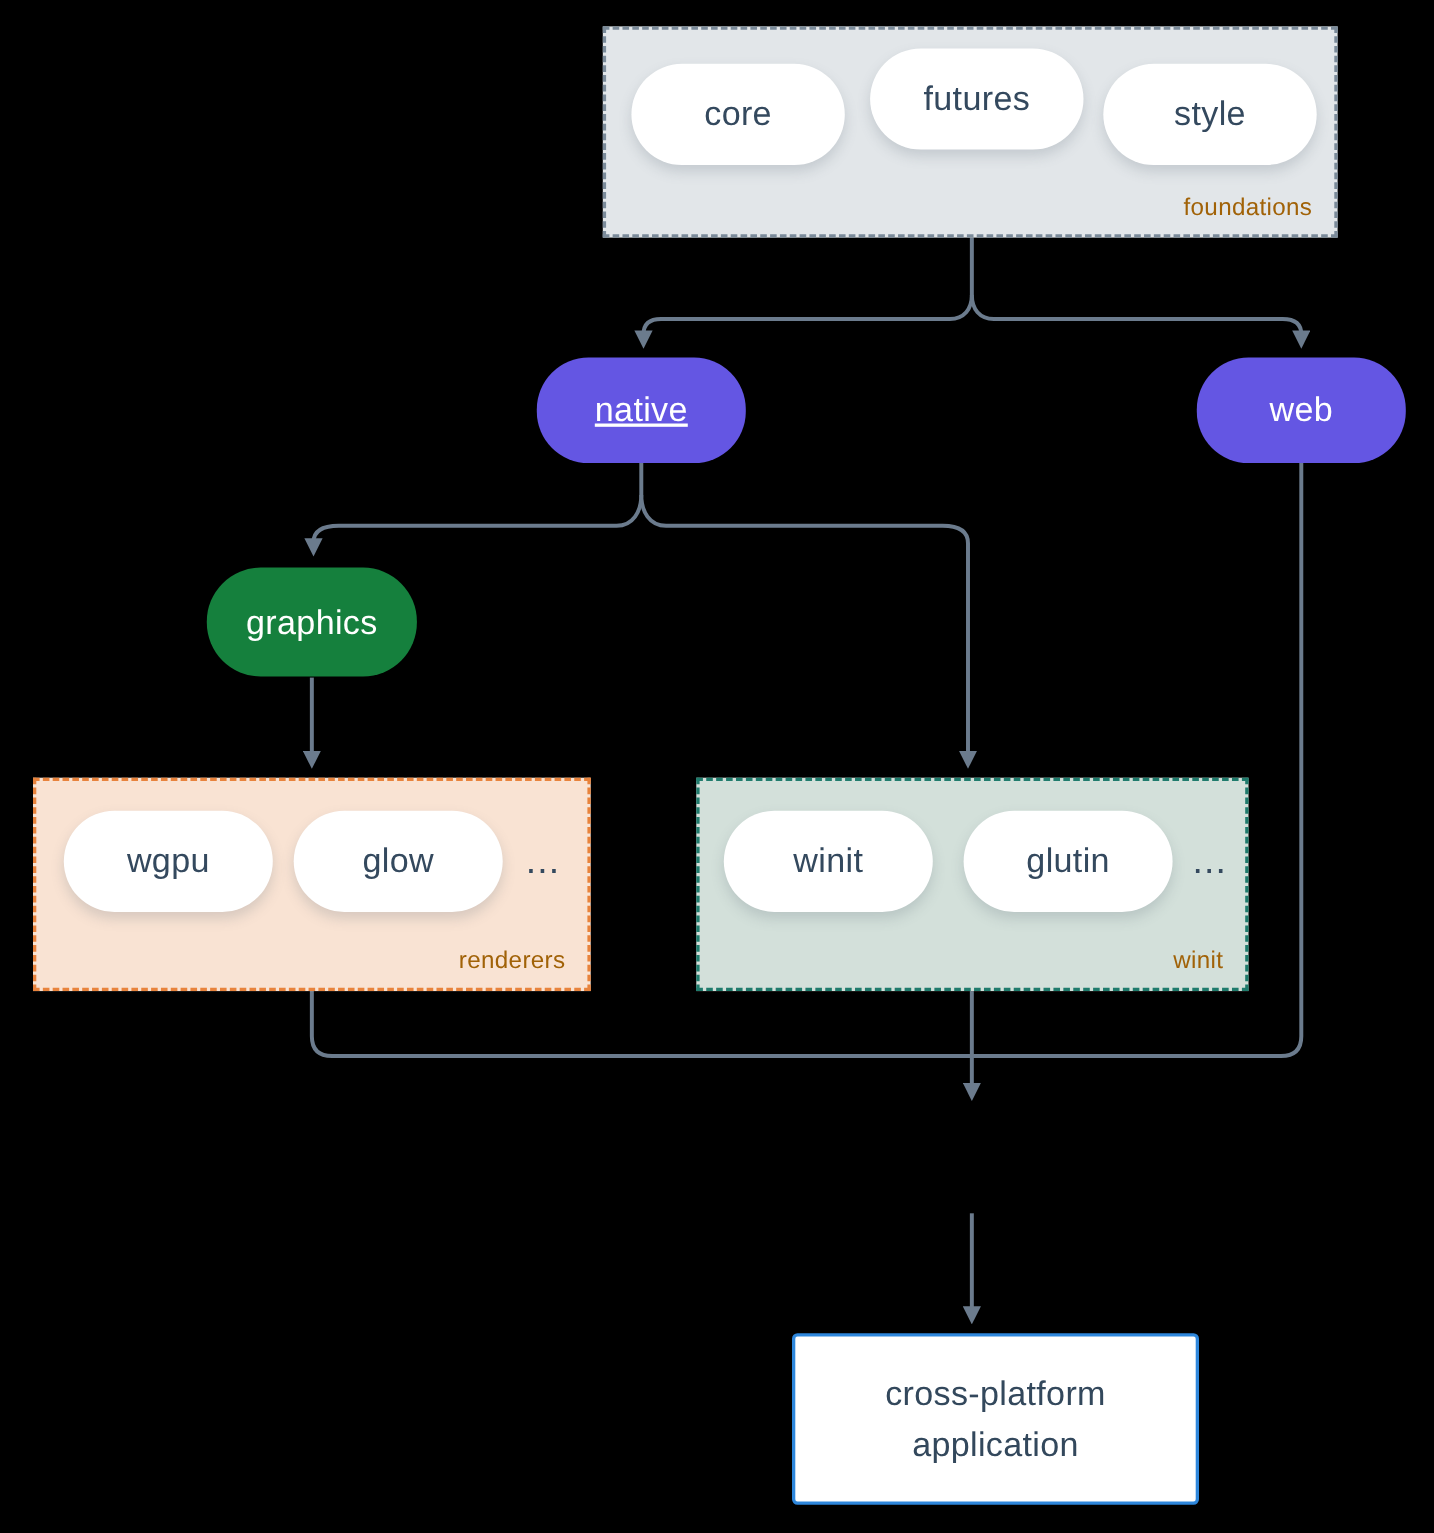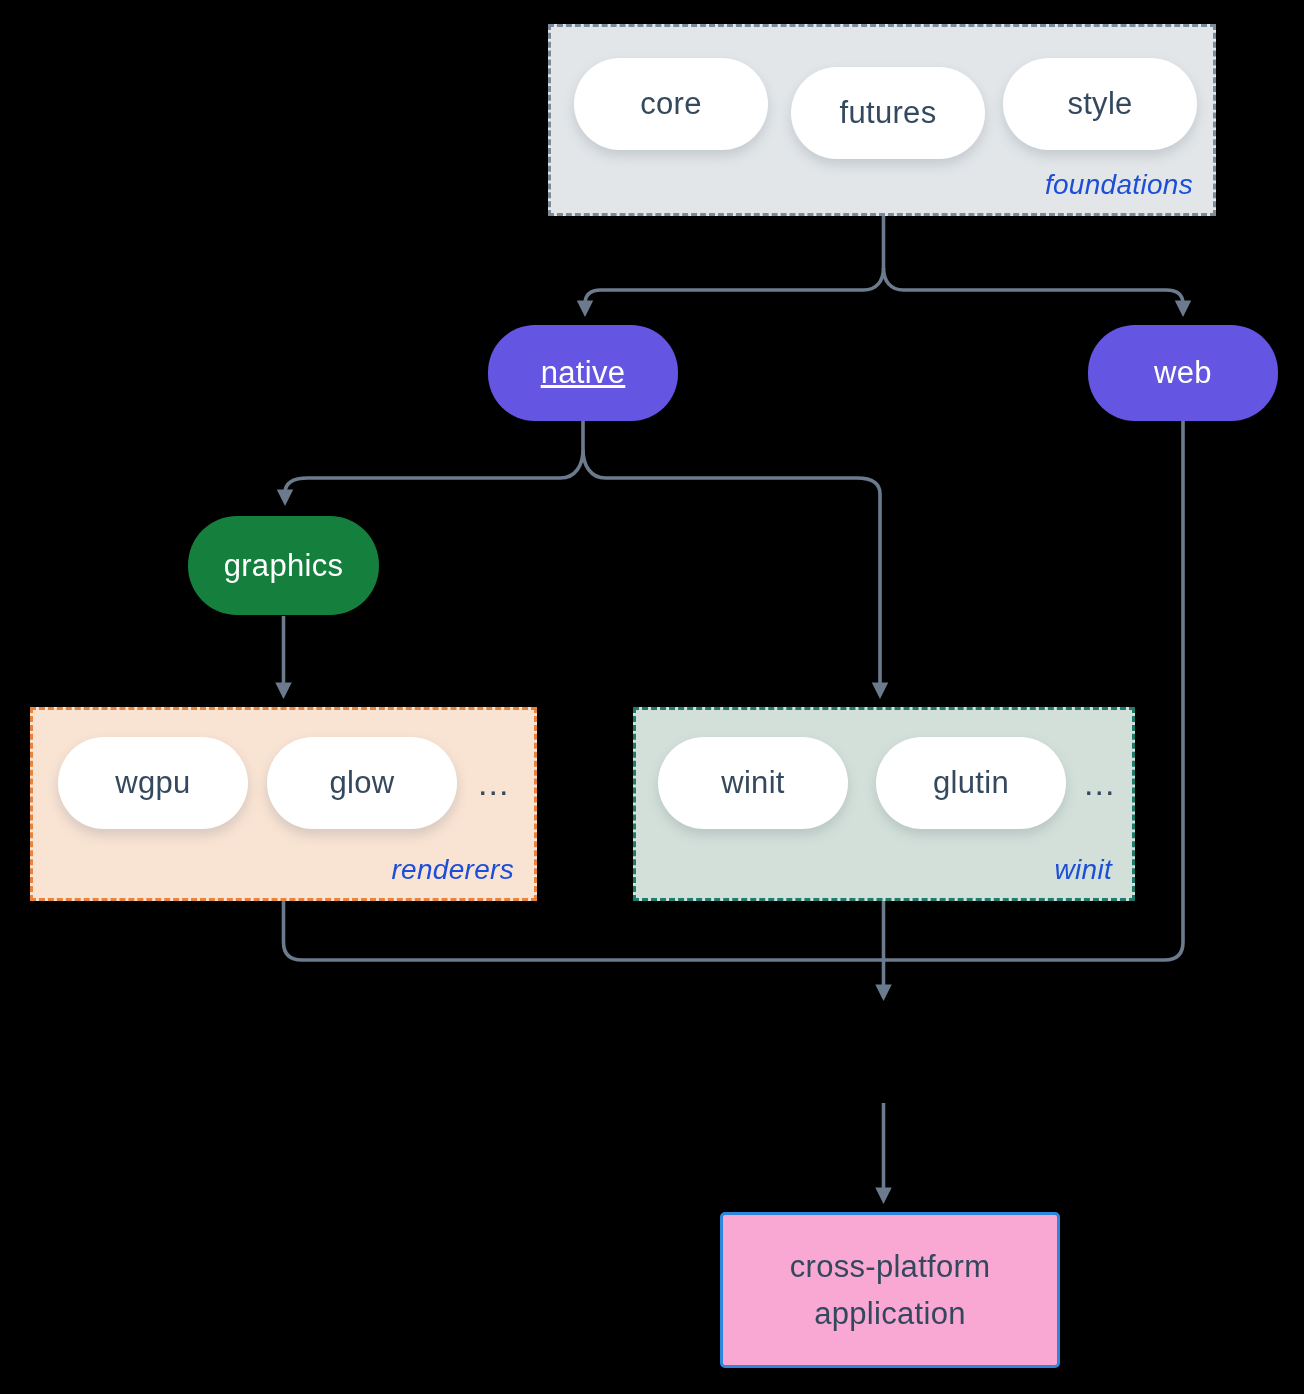--- a/index.html
+++ b/index.html
@@ -6,41 +6,41 @@
   #canvas{
     position:relative;width:1304px;height:1394px;background:#000;overflow:hidden;
     font-family:"Liberation Sans","DejaVu Sans",sans-serif;
   }
   #wires{position:absolute;left:0;top:0;width:1304px;height:1394px;}
   .group{position:absolute;box-sizing:border-box;border:3px dashed #7b8b9a;}
   .group.foundations{left:548px;top:24px;width:668px;height:192px;background:#e2e6e9;border-color:#7b8b9a;}
   .group.renderers{left:30px;top:707px;width:507px;height:194px;background:#f9e3d3;border-color:#e8833c;}
   .group.shells{left:633px;top:707px;width:502px;height:194px;background:#d3e0da;border-color:#1f7b6c;}
   .group-label{
-    position:absolute;right:20px;bottom:12px;font-size:28px;color:#1d4ed8;letter-spacing:.3px;font-style:italic;
+    position:absolute;right:20px;bottom:12px;font-size:22px;color:#a16207;letter-spacing:.3px;
   }
   .pill{
     position:absolute;display:flex;align-items:center;justify-content:center;
     font-size:31px;letter-spacing:.3px;box-sizing:border-box;
   }
   .pill.white{
     background:#ffffff;color:#34495e;width:194px;height:92px;border-radius:46px;
     box-shadow:0 6px 12px rgba(90,105,120,.22);
   }
   .group.renderers .pill.white,.group.shells .pill.white{width:190px;height:92px;justify-content:center;}
   .pill.purple{background:#6456e3;color:#ffffff;width:190px;height:96px;border-radius:47px;}
   .pill.orange{background:#15803d;color:#ffffff;width:191px;height:99px;border-radius:49px;}
   .pill.blue{background:#2e87dc;color:#ffffff;width:189px;height:94px;border-radius:46px;}
   .more{
     position:absolute;top:27px;height:92px;display:flex;align-items:center;
     font-size:34px;color:#34495e;letter-spacing:1px;
   }
   .app-box{
-    position:absolute;left:720px;top:1212px;width:340px;height:156px;box-sizing:border-box;
-    background:#f9a8d4;border:3px solid #2e87dc;border-radius:5px;
+    position:absolute;left:720px;top:1212px;width:370px;height:156px;box-sizing:border-box;
+    background:#ffffff;border:3px solid #2e87dc;border-radius:5px;
     display:flex;flex-direction:column;align-items:center;justify-content:center;
     color:#33485c;font-size:31px;line-height:47px;letter-spacing:.3px;text-align:center;
   }
 </style>
 </head>
 <body>
 
 <div id="canvas">
 
   <svg id="wires" viewBox="0 0 1304 1394" xmlns="http://www.w3.org/2000/svg">
@@ -64,21 +64,21 @@
       <path marker-end="url(#arrow)" d="M883.5,901 L883.5,996"></path>
 
       <path marker-end="url(#arrow)" d="M883.5,1103 L883.5,1199"></path>
     </g>
   </svg>
 
   <div class="group foundations">
     <div class="pill white" style="left:23px;top:31px;">
       <span>core</span>
     </div>
-    <div class="pill white" style="left:240px;top:40px;justify-content:center;">
+    <div class="pill white" style="left:240px;top:17px;justify-content:center;">
       <span>futures</span>
     </div>
     <div class="pill white" style="left:452px;top:31px;">
       <span>style</span>
     </div>
     <div class="group-label">foundations</div>
   </div>
 
   <div class="pill purple" style="left:488px;top:325px;text-decoration:underline;">
     <span>native</span>

